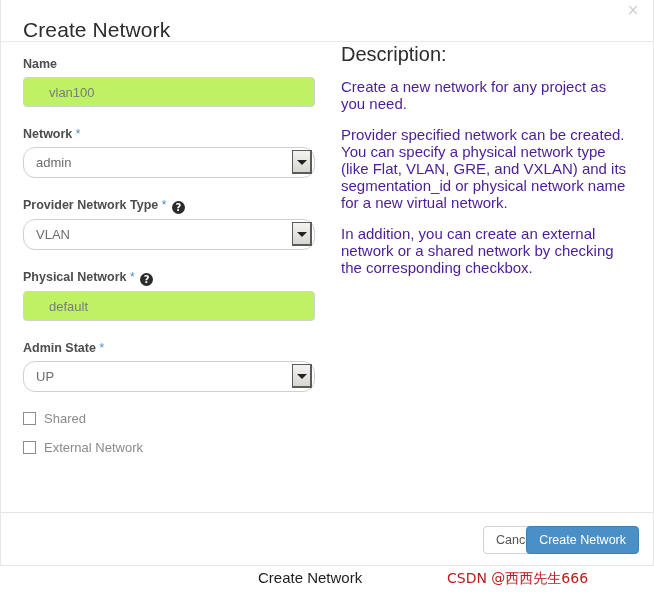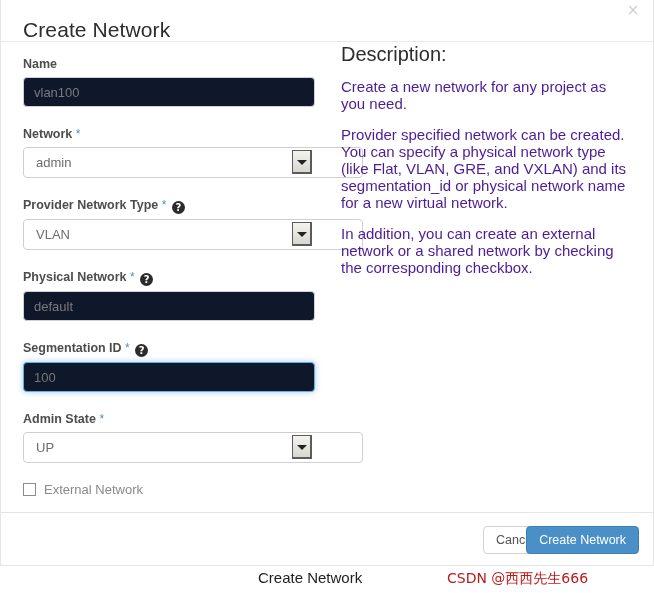--- a/index.html
+++ b/index.html
@@ -84,42 +84,42 @@
     text-align: center;
     font-weight: bold;
     vertical-align: -2px;
     margin-left: 2px;
     cursor: pointer;
     font-family: "DejaVu Sans", sans-serif;
   }
   input.text-field {
     display: block;
     width: 292px; height: 30px;
-    padding: 4px 10px;
+    padding: 4px 25px;
     border: 1px solid #d2d2d2;
     border-radius: 4px;
-    background: #0f172a;
+    background: #bef264;
     font-size: 13px;
     color: #7b7b7b;
     font-family: "Liberation Sans", sans-serif;
     outline: none;
   }
   input.text-field.focused {
     border-color: #66afe9;
     box-shadow: 0 0 6px rgba(102,175,233,0.6);
     color: #777;
   }
   .select-wrap {
     position: relative;
     width: 292px; height: 31px;
   }
   .select-box {
-    width: 340px; height: 31px;
+    width: 292px; height: 31px;
     border: 1px solid #cfcfcf;
-    border-radius: 4px;
+    border-radius: 12px;
     background: #ffffff;
     font-size: 13px;
     color: #6d6d6d;
     line-height: 29px;
     padding-left: 12px;
     overflow: hidden;
     white-space: nowrap;
     cursor: pointer;
   }
   .select-arrow {
@@ -271,49 +271,41 @@
 
       <div class="form-group">
         <label class="ctrl-label">
           <span>Physical Network</span>
           <span class="req-star">*</span>
           <span class="help-icon">?</span>
         </label>
         <input class="text-field" type="text" value="default" style="">
       </div>
 
-      <div class="form-group">
-        <label class="ctrl-label">
-          <span>Segmentation ID</span>
-          <span class="req-star">*</span>
-          <span class="help-icon">?</span>
-        </label>
-        <input class="text-field focused" type="text" value="100" style="">
-      </div>
 
       <div class="form-group">
         <label class="ctrl-label">
           <span>Admin State</span>
           <span class="req-star">*</span>
         </label>
         <div class="select-wrap">
           <div class="select-box">UP</div>
           <div class="select-arrow">
               <i></i>
             </div>
         </div>
       </div>
 
       <div class="checkbox-row">
         <span class="cbox"></span>
-        <span class="cbox-label">External Network</span>
+        <span class="cbox-label">Shared</span>
       </div>
       <div class="checkbox-row">
         <span class="cbox"></span>
-        <span class="cbox-label">Shared</span>
+        <span class="cbox-label">External Network</span>
       </div>
 
     </div>
 
     <div class="desc-col">
       <h2 class="desc-title">Description:</h2>
       <p class="desc-p">Create a new network for any project as you need.</p>
       <p class="desc-p">Provider specified network can be created. You can specify a physical network type (like Flat, VLAN, GRE, and VXLAN) and its segmentation_id or physical network name for a new virtual network.</p>
       <p class="desc-p">In addition, you can create an external network or a shared network by checking the corresponding checkbox.</p>
     </div>

